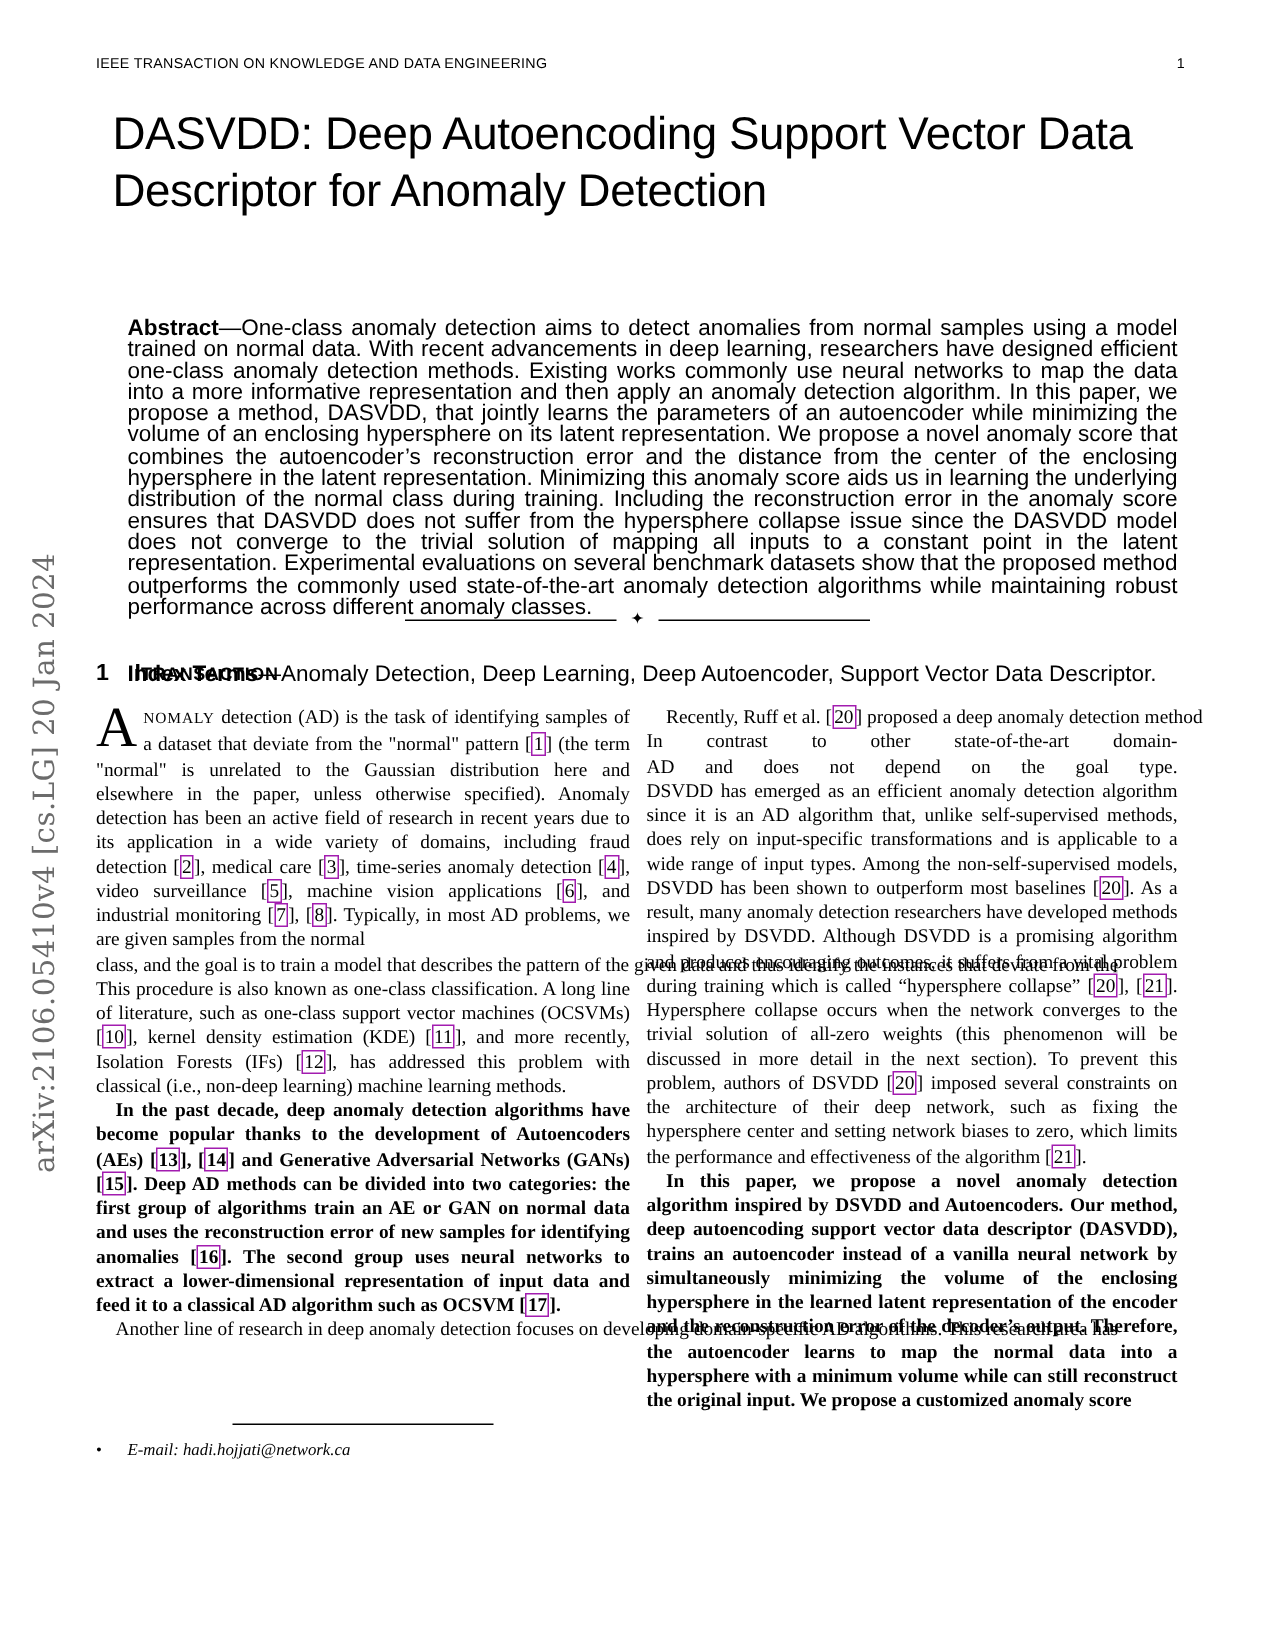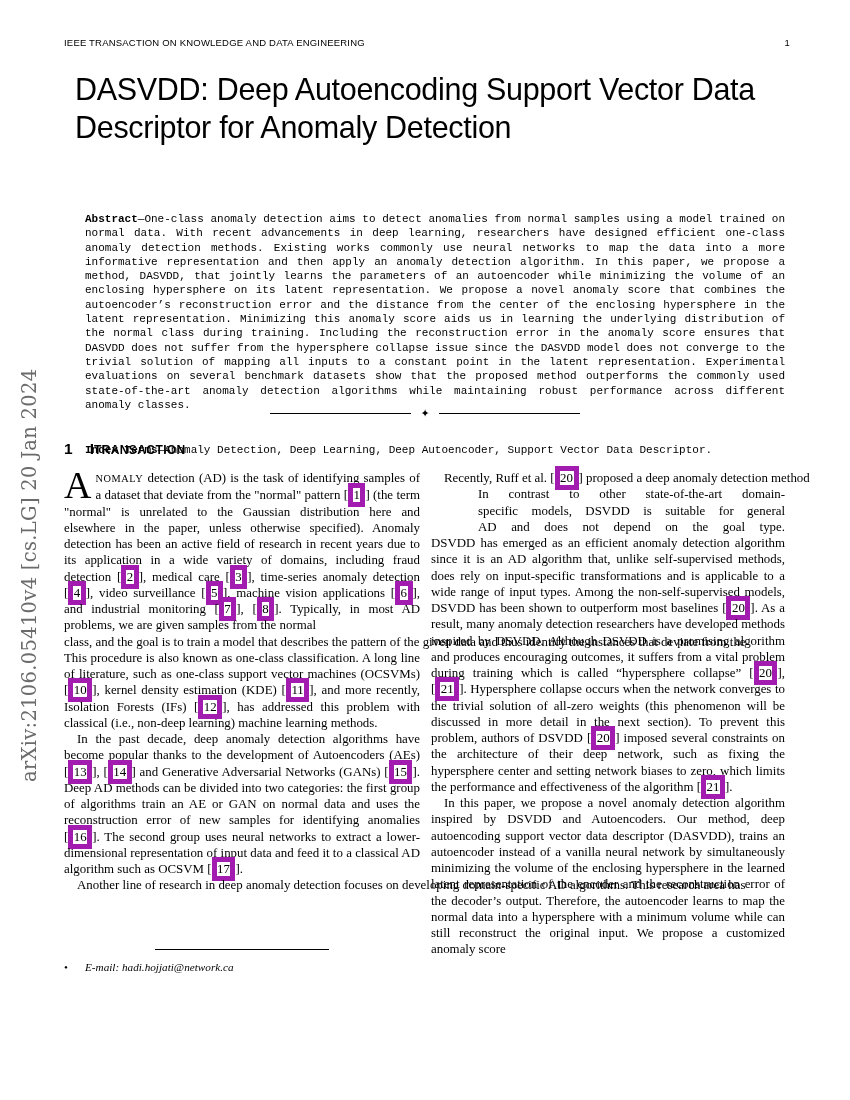--- a/index.html
+++ b/index.html
@@ -27,21 +27,21 @@
     text-align:left; font-family:"Liberation Sans", sans-serif;
     font-size:30.5px; font-weight:400; line-height:38px; letter-spacing:-0.3px;
   }
   .authors {
     position:absolute; top:166px; left:75px; width:700px;
     text-align:center; font-family:"Liberation Sans", sans-serif; font-size:14.5px;
   }
   
   .abstract-block {
     position:absolute; top:212px; left:85px; width:700px;
-    font-family:Liberation Mono, monospace; font-size:11px; line-height:14.3px;
+    font-family:Liberation Sans, sans-serif; font-size:15px; line-height:14.3px;
     text-align:justify;
   }
   .abstract-block b { font-weight:bold; }
   .indexterms { margin-top:13px; }
   
   .separator {
     position:absolute; top:406px; left:270px; width:310px; height:14px;
     display:flex; align-items:center; gap:9px;
   }
   .separator .line { flex:1; height:1px; background:#000; }
@@ -54,26 +54,26 @@
   .sechead .num { margin-right:17px; }
   .sechead .rest { font-size:12px; letter-spacing:0.4px; }
   
   .col {
     position:absolute; top:470px; text-align:justify;
     font-size:12.9px; line-height:16.25px; hyphens:auto;
   }
   .col-left  { left:64px;  width:356px; }
   .col-right { left:431px; width:354px; }
   .col p { margin:0; }
-  .indent { text-indent:13px; }
+  .indent { text-indent:13px;font-weight:bold; }
   .dropcap { float:left; font-size:38px; line-height:29px; padding:1px 4px 0 0; }
   .leadcaps { font-size:0.8em; letter-spacing:0.6px; }
   .overflow-line { white-space:nowrap; text-align:left; }
-  .jlast { text-align:justify; text-align-last:justify;margin-left:47px; }
-  .cite { border:5px solid #a21caf; padding:0 0.5px;margin-top:12px; }
+  .jlast { text-align:justify; text-align-last:justify; }
+  .cite { border:1px solid #a21caf; padding:0 0.5px;margin-top:12px; }
   
   .footnote { position:absolute; top:949px; left:64px; width:358px; }
   .fnrule { width:174px; height:1.4px; background:#000; margin-left:91px; margin-bottom:11px; }
   .fnitem { display:flex; font-size:11.2px; line-height:13.6px; }
   .fnbullet { width:21px; flex:0 0 21px; text-align:left; }
   .fntext { font-style:italic; text-align:justify; }
   .fntext .em { display:block; }
 </style>
 </head>
 <body>
@@ -108,21 +108,20 @@
     <p><span class="dropcap">A</span><span class="leadcaps">NOMALY</span><span> detection (AD) is the task of identifying samples of a dataset that deviate from the "normal" pattern [<span class="cite">1</span>] (the term "normal" is unrelated to the Gaussian distribution here and elsewhere in the paper, unless otherwise specified). Anomaly detection has been an active field of research in recent years due to its application in a wide variety of domains, including fraud detection [<span class="cite">2</span>], medical care [<span class="cite">3</span>], time-series anomaly detection [<span class="cite">4</span>], video surveillance [<span class="cite">5</span>], machine vision applications [<span class="cite">6</span>], and industrial monitoring [<span class="cite">7</span>], [<span class="cite">8</span>]. Typically, in most AD problems, we are given samples from the normal</span></p>
     <div class="overflow-line">class, and the goal is to train a model that describes the pattern of the given data and thus identify the instances that deviate from the</div>
     <p>This procedure is also known as one-class classification. A long line of literature, such as one-class support vector machines (OCSVMs) [<span class="cite">10</span>], kernel density estimation (KDE) [<span class="cite">11</span>], and more recently, Isolation Forests (IFs) [<span class="cite">12</span>], has addressed this problem with classical (i.e., non-deep learning) machine learning methods.</p>
     <p class="indent">In the past decade, deep anomaly detection algorithms have become popular thanks to the development of Autoencoders (AEs) [<span class="cite">13</span>], [<span class="cite">14</span>] and Generative Adversarial Networks (GANs) [<span class="cite">15</span>]. Deep AD methods can be divided into two categories: the first group of algorithms train an AE or GAN on normal data and uses the reconstruction error of new samples for identifying anomalies [<span class="cite">16</span>]. The second group uses neural networks to extract a lower-dimensional representation of input data and feed it to a classical AD algorithm such as OCSVM [<span class="cite">17</span>].</p>
     <div class="overflow-line" style="padding-left:13px;">Another line of research in deep anomaly detection focuses on developing domain-specific AD algorithms. This research area has</div>
   </div>
 
   <div class="col col-right">
     <div class="overflow-line" style="padding-left:13px;">Recently, Ruff et al. [<span class="cite">20</span>] proposed a deep anomaly detection method</div>
     <div class="jlast">In contrast to other state-of-the-art domain-</div>
-    <div class="jlast">specific models, DSVDD is suitable for general</div>
     <div class="jlast">AD and does not depend on the goal type.</div>
     <p>DSVDD has emerged as an efficient anomaly detection algorithm since it is an AD algorithm that, unlike self-supervised methods, does rely on input-specific transformations and is applicable to a wide range of input types. Among the non-self-supervised models, DSVDD has been shown to outperform most baselines [<span class="cite">20</span>]. As a result, many anomaly detection researchers have developed methods inspired by DSVDD. Although DSVDD is a promising algorithm and produces encouraging outcomes, it suffers from a vital problem during training which is called “hypersphere collapse” [<span class="cite">20</span>], [<span class="cite">21</span>]. Hypersphere collapse occurs when the network converges to the trivial solution of all-zero weights (this phenomenon will be discussed in more detail in the next section). To prevent this problem, authors of DSVDD [<span class="cite">20</span>] imposed several constraints on the architecture of their deep network, such as fixing the hypersphere center and setting network biases to zero, which limits the performance and effectiveness of the algorithm [<span class="cite">21</span>].</p>
     <p class="indent">In this paper, we propose a novel anomaly detection algorithm inspired by DSVDD and Autoencoders. Our method, deep autoencoding support vector data descriptor (DASVDD), trains an autoencoder instead of a vanilla neural network by simultaneously minimizing the volume of the enclosing hypersphere in the learned latent representation of the encoder and the reconstruction error of the decoder’s output. Therefore, the autoencoder learns to map the normal data into a hypersphere with a minimum volume while can still reconstruct the original input. We propose a customized anomaly score</p>
   </div>
 
   <div class="footnote">
     <div class="fnrule"></div>
     <div class="fnitem">
       <span class="fnbullet">•</span>
       <span class="fntext">

